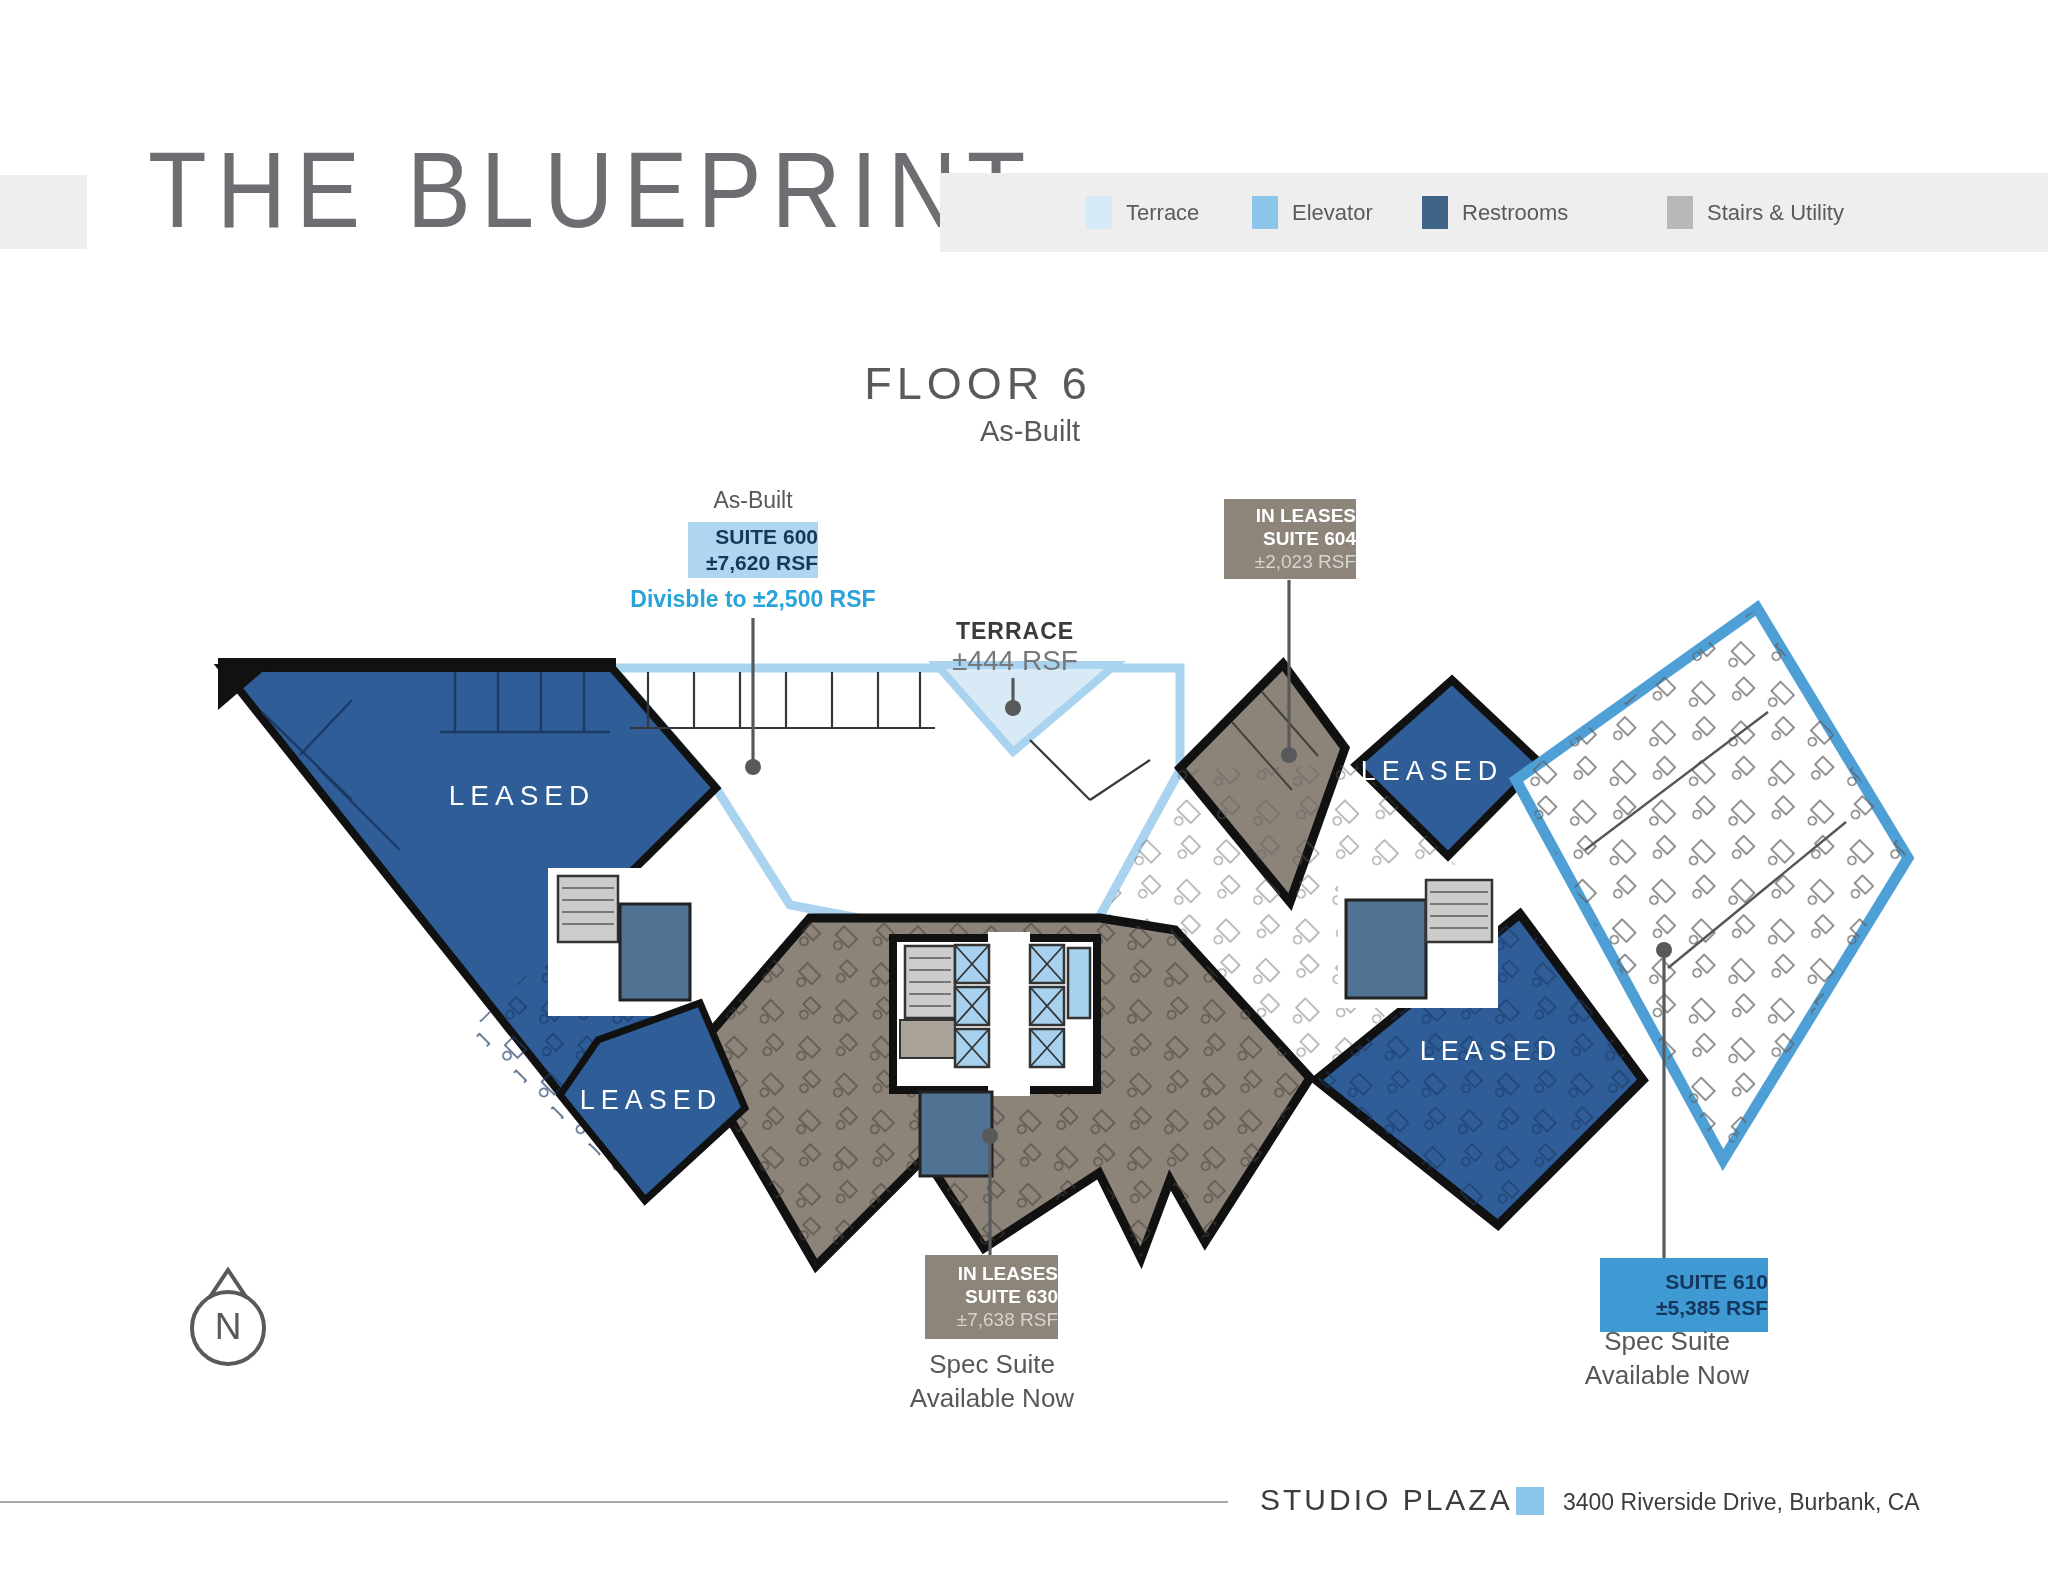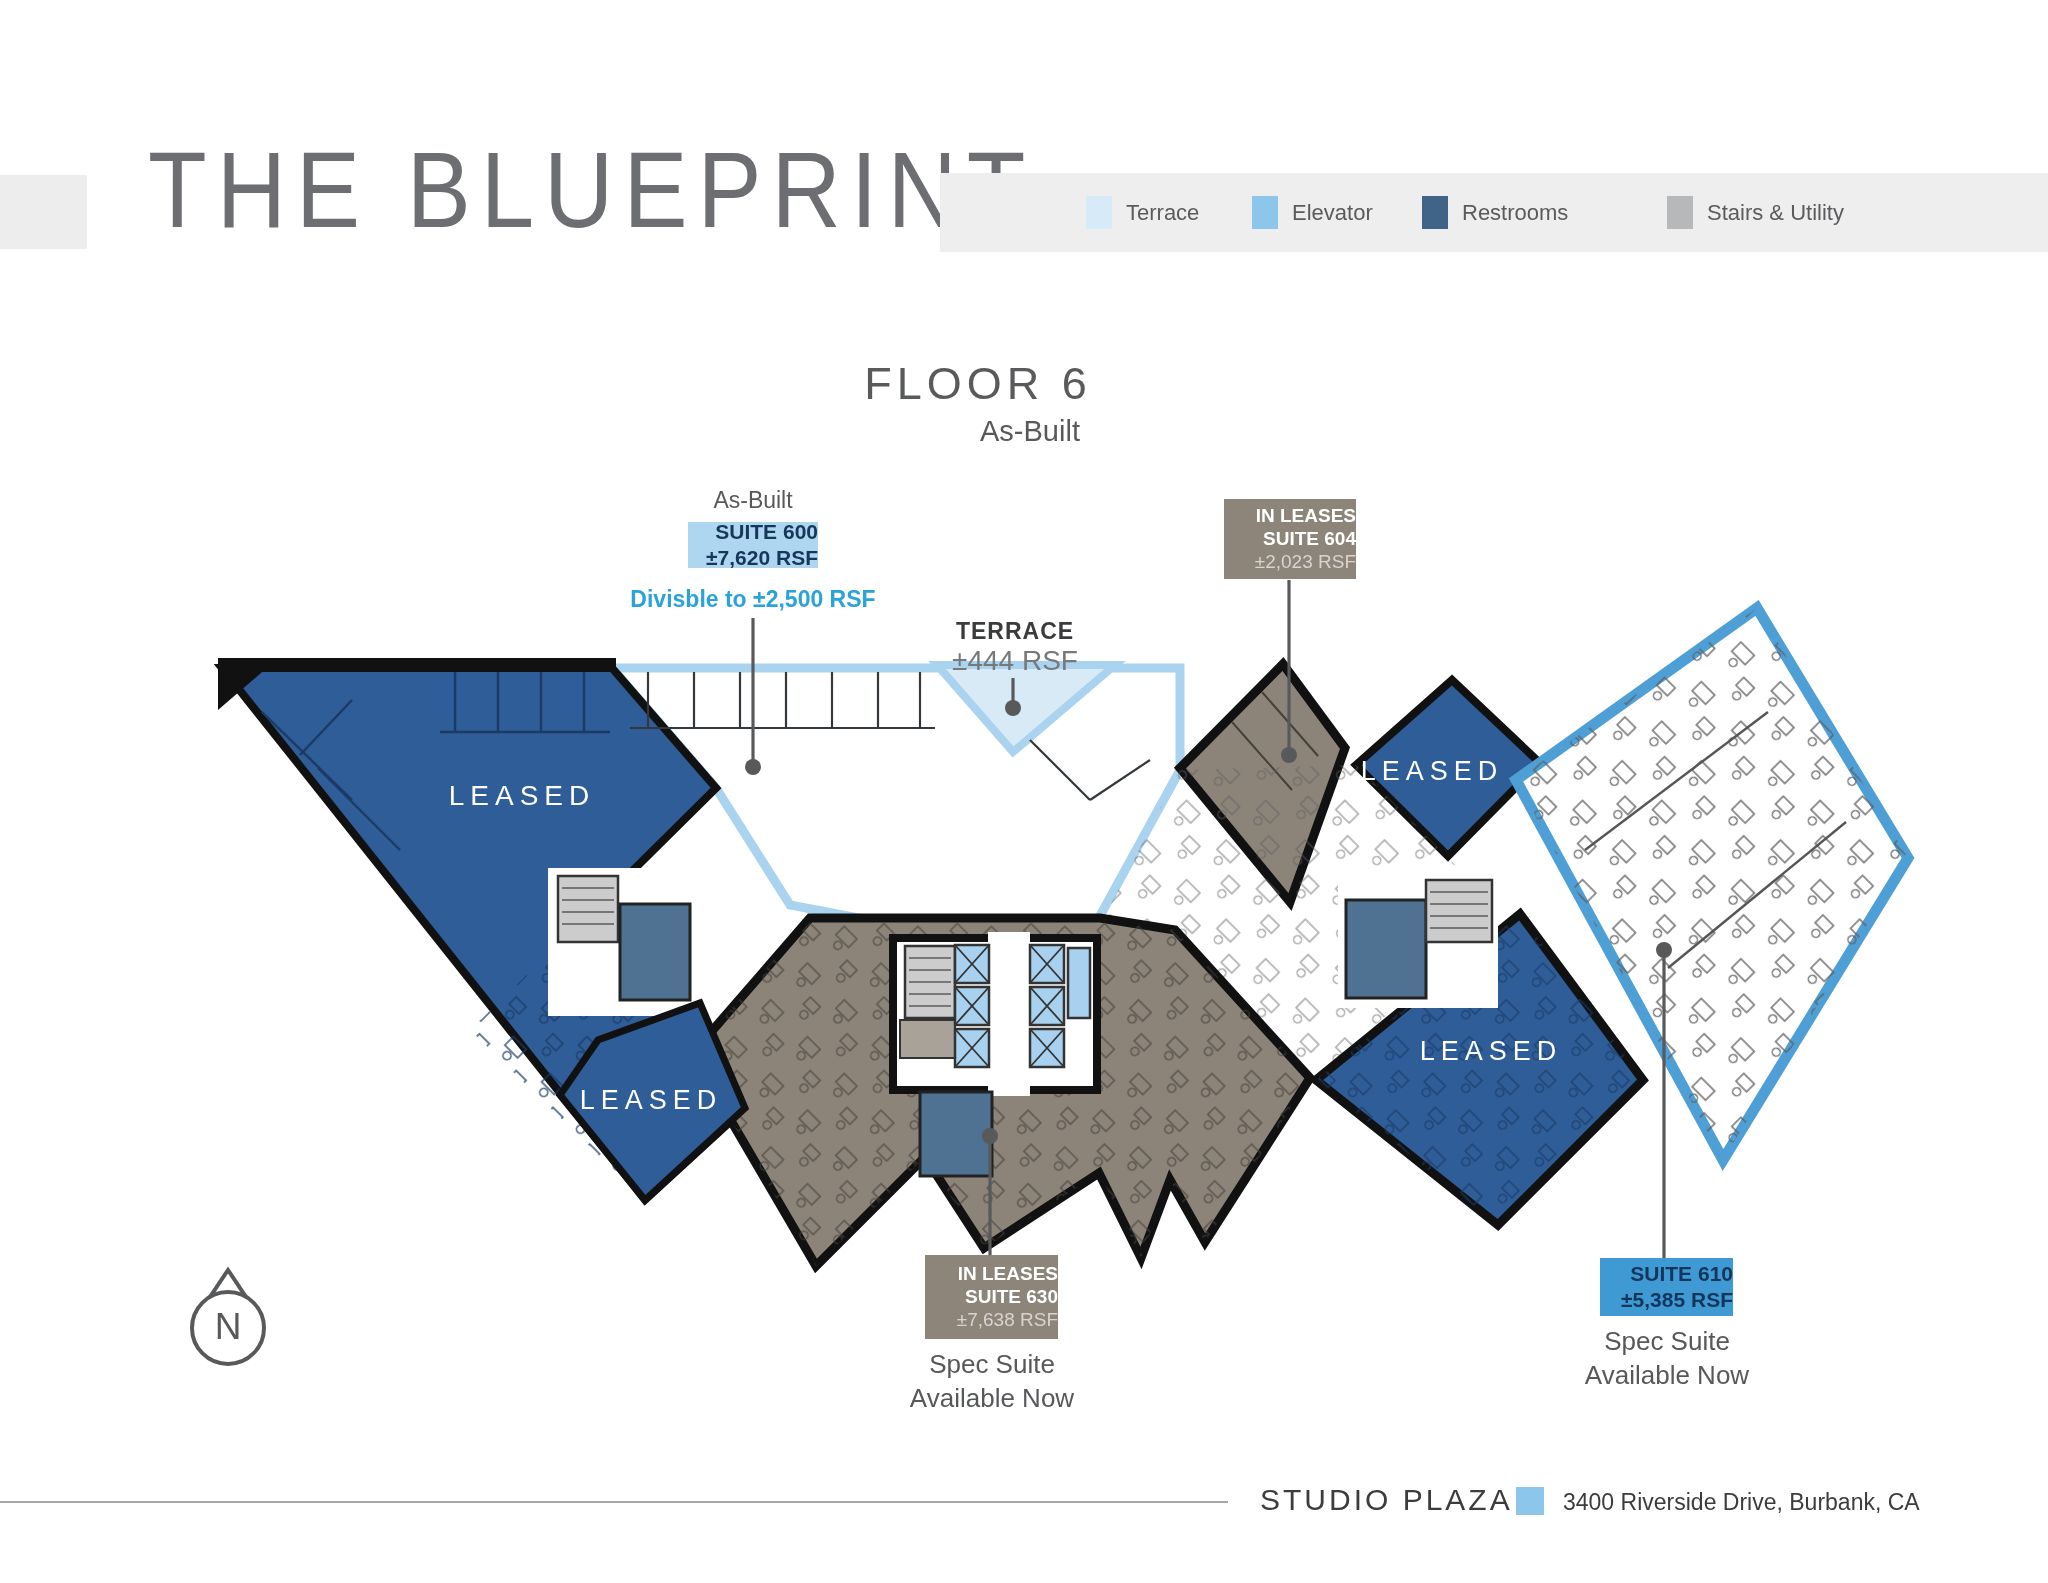--- a/index.html
+++ b/index.html
@@ -15,30 +15,30 @@
   .legend-item .lab{font-size:22px;color:#5a5b5d;}
   
   .floor-title{left:828px;top:358px;width:300px;text-align:center;font-size:45px;
                letter-spacing:5px;color:#595a5c;font-weight:500;}
   .floor-sub{left:880px;top:415px;width:300px;text-align:center;font-size:29px;color:#58595b;}
   
   .co{text-align:center;z-index:3;}
   .co-head{left:668px;top:487px;width:170px;font-size:23px;color:#58595b;}
   .box{display:flex;flex-direction:column;justify-content:center;align-items:flex-end;z-index:3;}
   .box .l{font-weight:bold;font-size:21px;line-height:1.22;}
-  .s600-box{left:688px;top:522px;width:130px;height:46px;background:#aed6f1;color:#16365a;}
+  .s600-box{left:688px;top:522px;width:130px;height:56px;background:#aed6f1;color:#16365a;}
   .note-div{left:618px;top:586px;width:270px;font-size:23px;font-weight:bold;color:#29a3d9;}
   .terr-l1{left:930px;top:618px;width:170px;font-size:23px;font-weight:bold;color:#3a3b3d;letter-spacing:1px;}
   .terr-l2{left:930px;top:645px;width:170px;font-size:28px;color:#77787a;}
   .gray-box{background:#8d8579;}
   .gray-box .l{color:#ffffff;font-size:19px;}
   .gray-box .l3{color:#d8d4cf;font-weight:normal;font-size:19px;line-height:1.25;}
   .s604-box{left:1224px;top:499px;width:132px;height:80px;}
   .s630-box{left:925px;top:1255px;width:133px;height:84px;}
-  .s610-box{left:1600px;top:1258px;width:133px;height:58px;background:#3f9ad3;color:#14365c;}
+  .s610-box{left:1600px;top:1258px;width:133px;height:74px;background:#3f9ad3;color:#14365c;padding-left:35px;}
   .spec{font-size:26px;color:#57585a;line-height:1.3;text-align:center;z-index:3;}
   .s630-spec{left:892px;top:1348px;width:200px;}
   .s610-spec{left:1567px;top:1325px;width:200px;}
   .leased{color:#ffffff;letter-spacing:6px;font-size:27px;text-align:center;z-index:3;font-weight:500;}
   .leased-tl{left:432px;top:780px;width:180px;font-size:28px;}
   .leased-bl{left:561px;top:1085px;width:180px;}
   .leased-tr{left:1342px;top:756px;width:180px;}
   .leased-br{left:1401px;top:1036px;width:180px;}
   .compass-n{left:206px;top:1306px;width:44px;text-align:center;font-size:37px;color:#58595b;z-index:3;}
   

